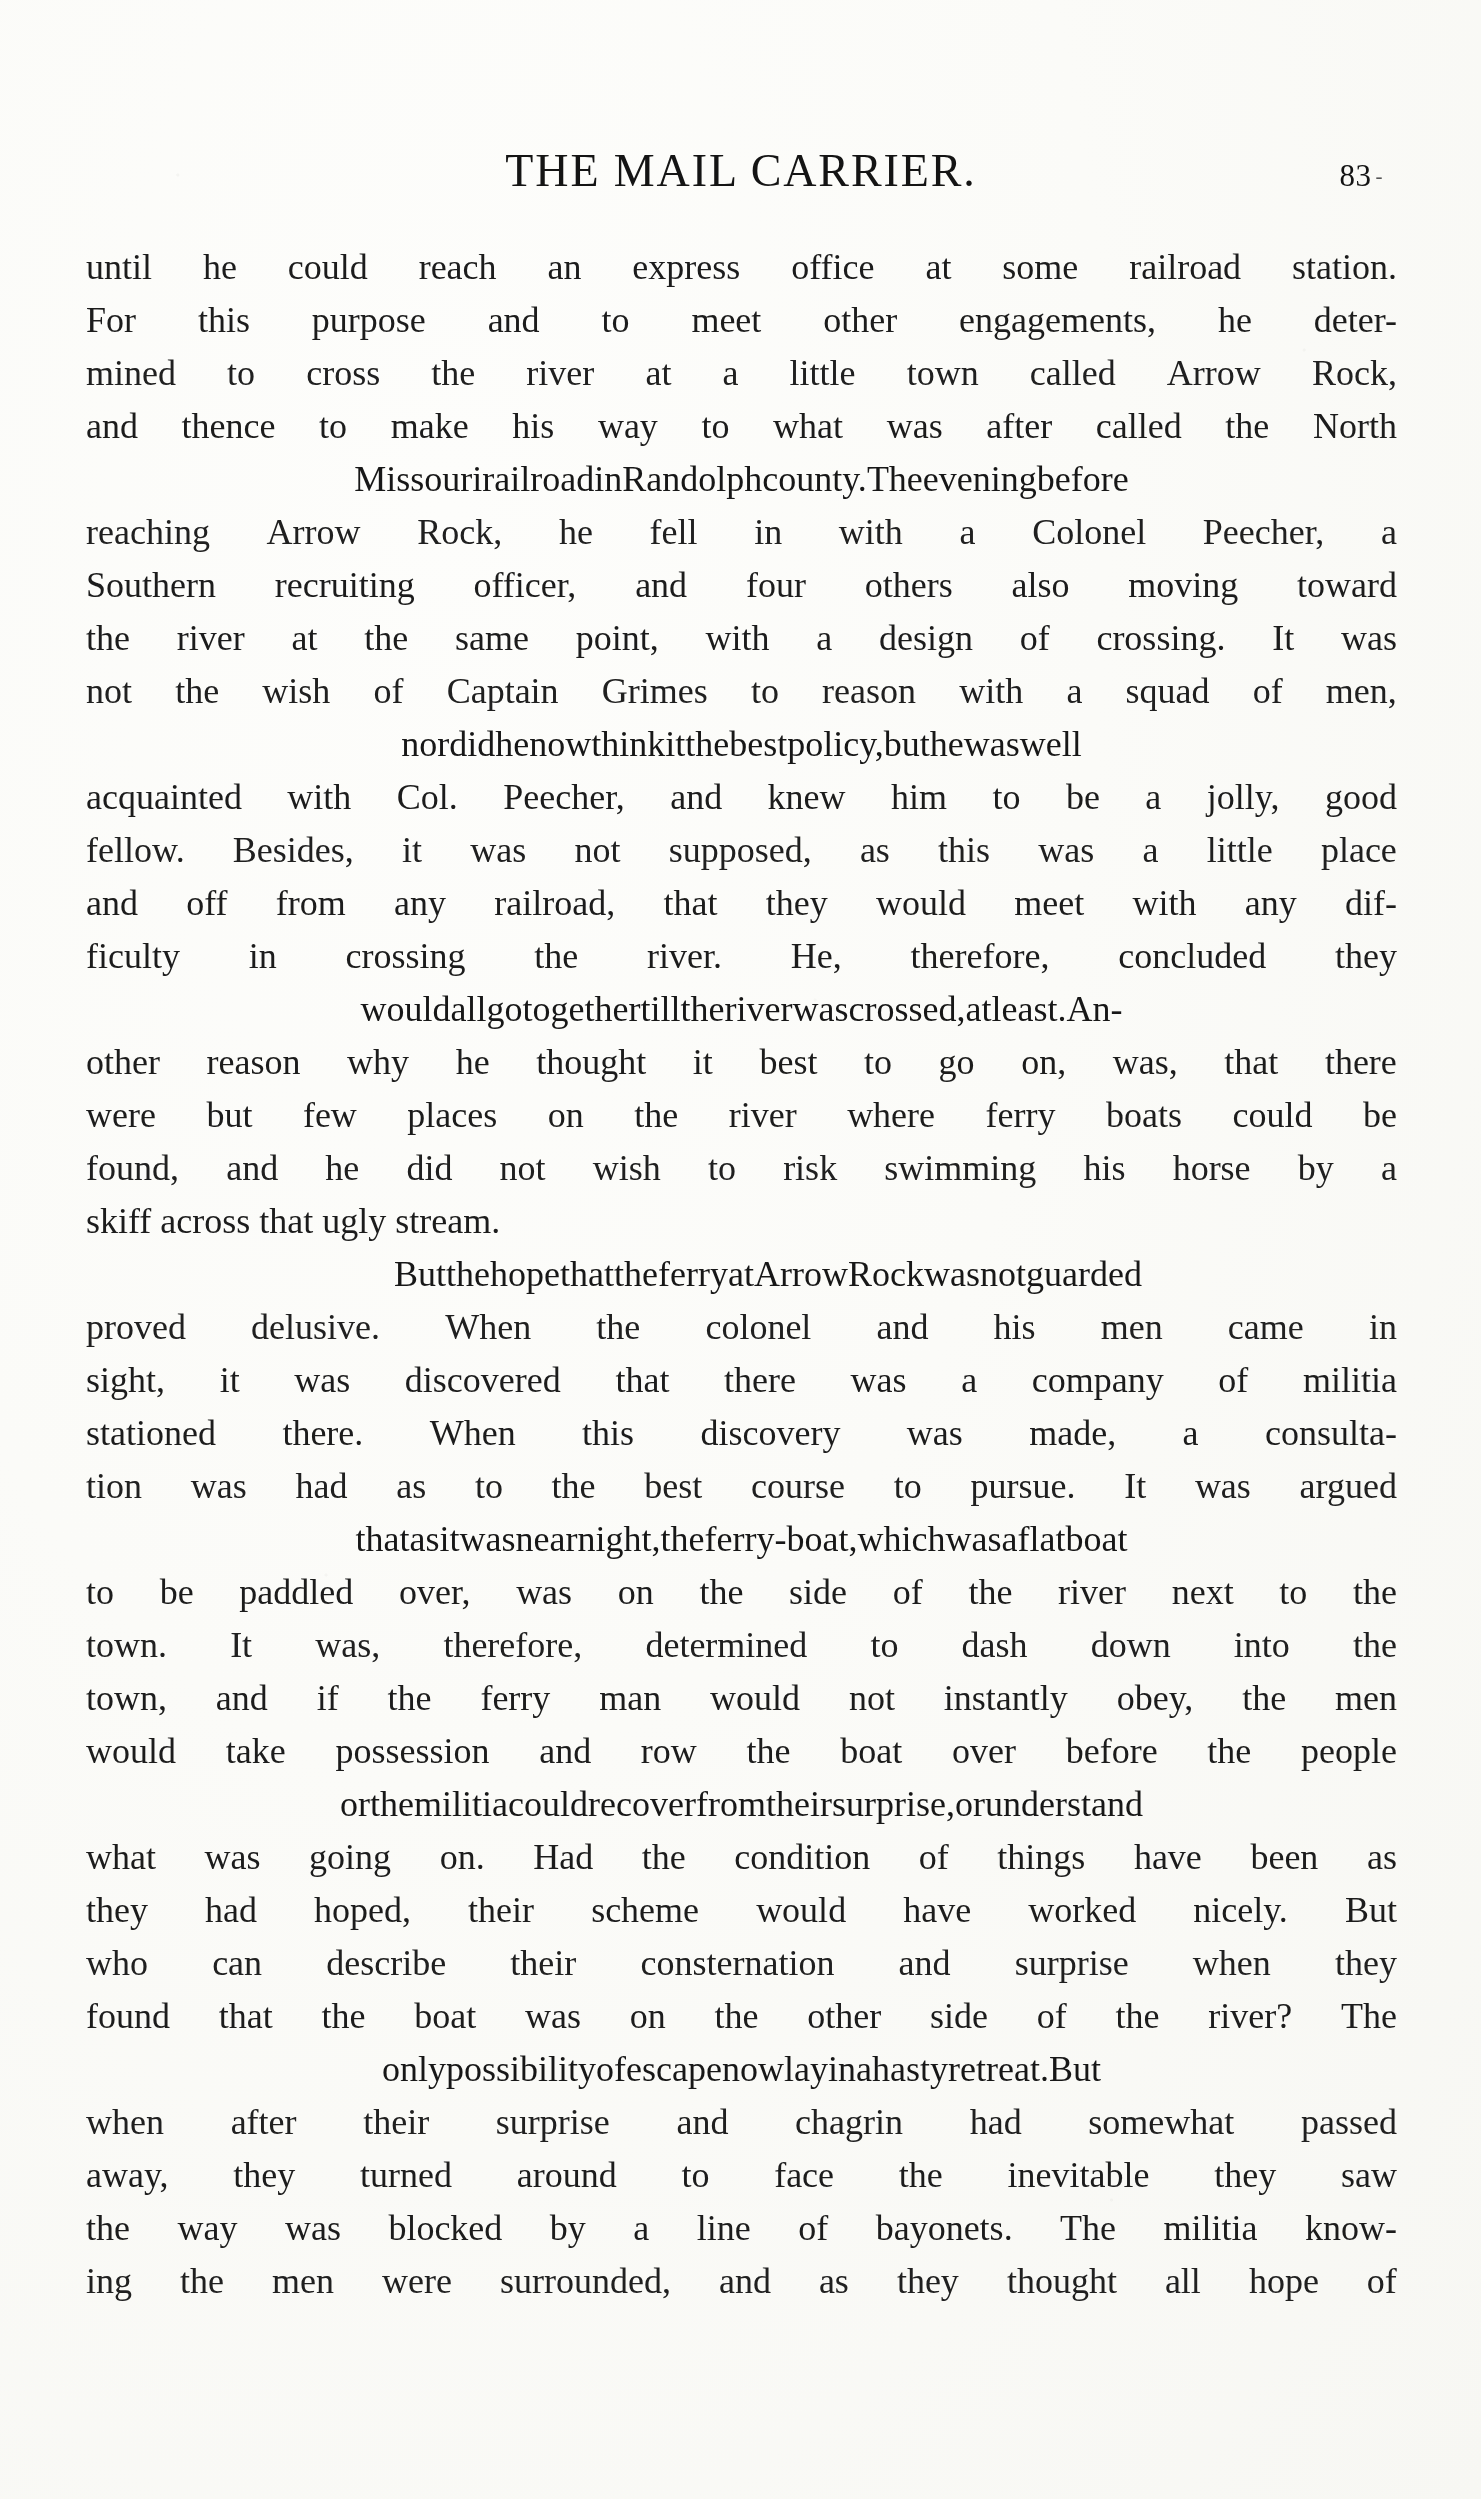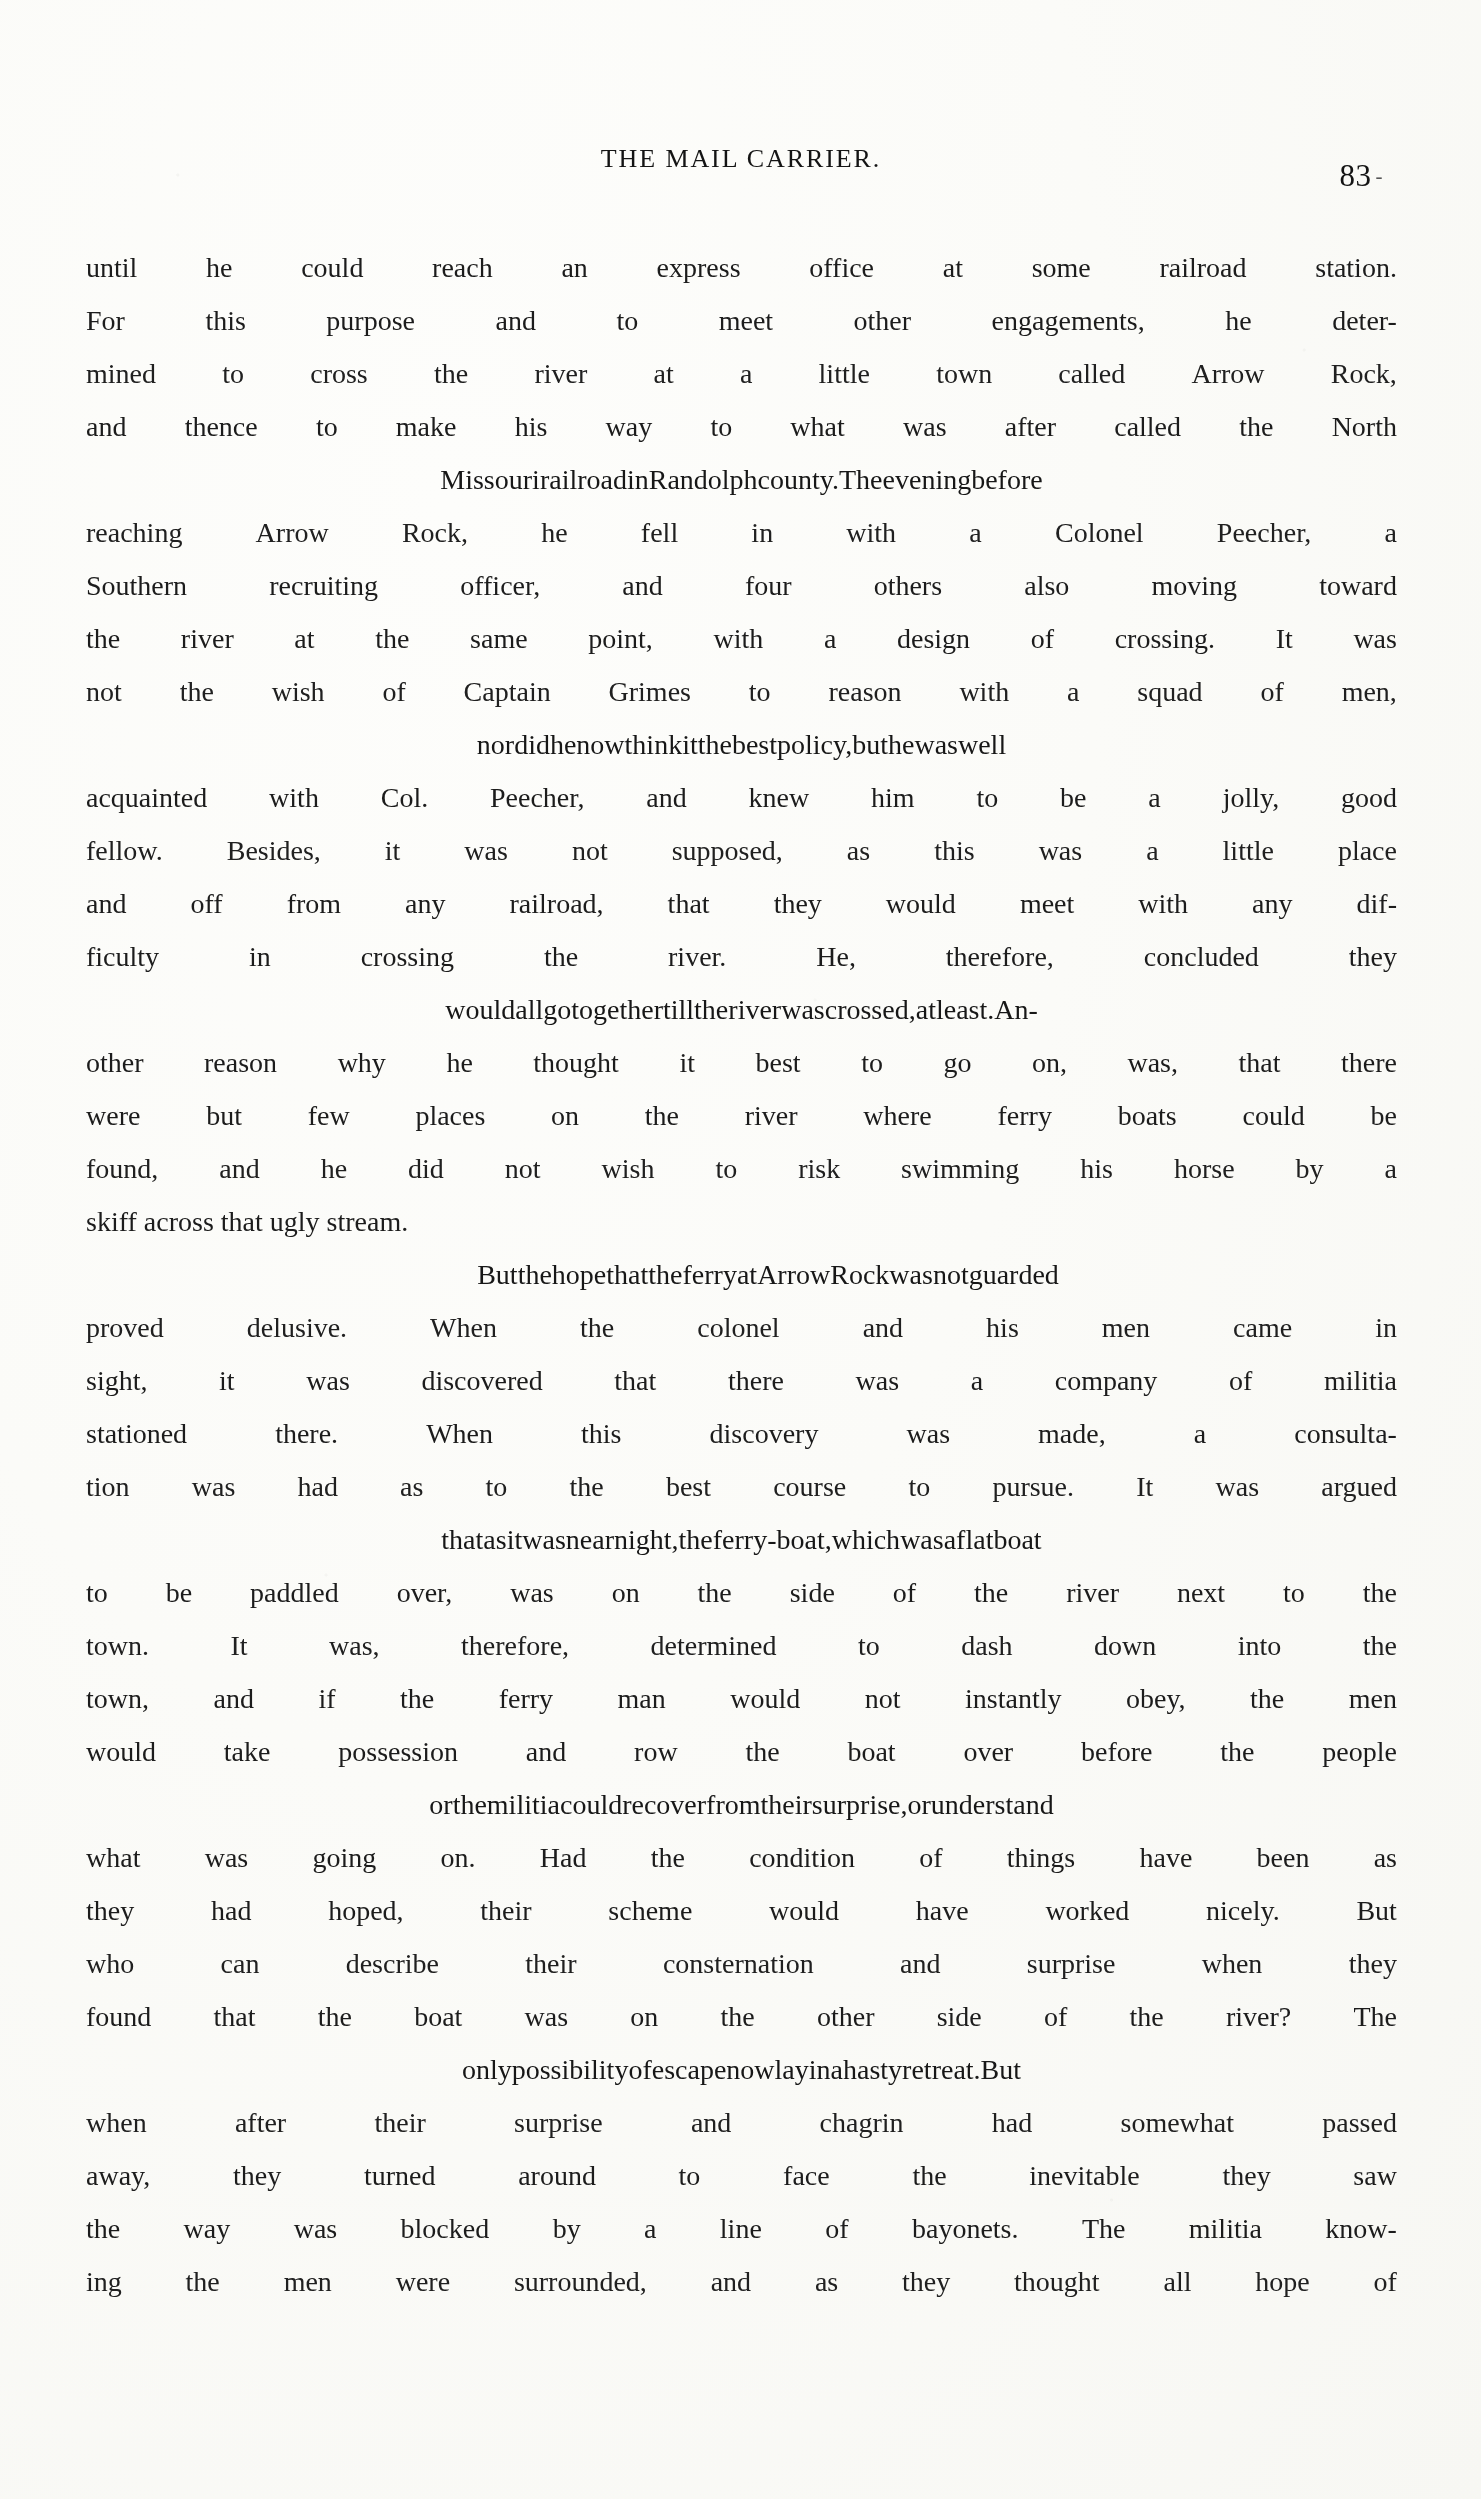--- a/index.html
+++ b/index.html
@@ -50,21 +50,21 @@
     top: 144px;
     width: 1482px;
     height: 56px;
   }
   .head-title {
     position: absolute;
     left: 0;
     top: 0;
     width: 1482px;
     text-align: center;
-    font-size: 26px;
+    font-size: 46px;
     letter-spacing: 1.9px;
     font-weight: 400;
     color: #141414;
     font-family: "Liberation Serif", serif;
   }
   .page-number {
     position: absolute;
     right: 99px;
     top: 13.7px;
     font-size: 31px;
@@ -83,21 +83,21 @@
   .textblock {
     position: absolute;
     left: 86px;
     top: 241px;
     width: 1311px;
   }
 
   .line {
     display: flex;
     width: 100%;
-    font-size: 28px;
+    font-size: 36px;
     line-height: 53px;
     height: 53px;
     color: #1c1c1c;
     white-space: pre;
     font-family: "Liberation Serif", serif;
   }
   
   .line.just {
     justify-content: space-between;
   }

